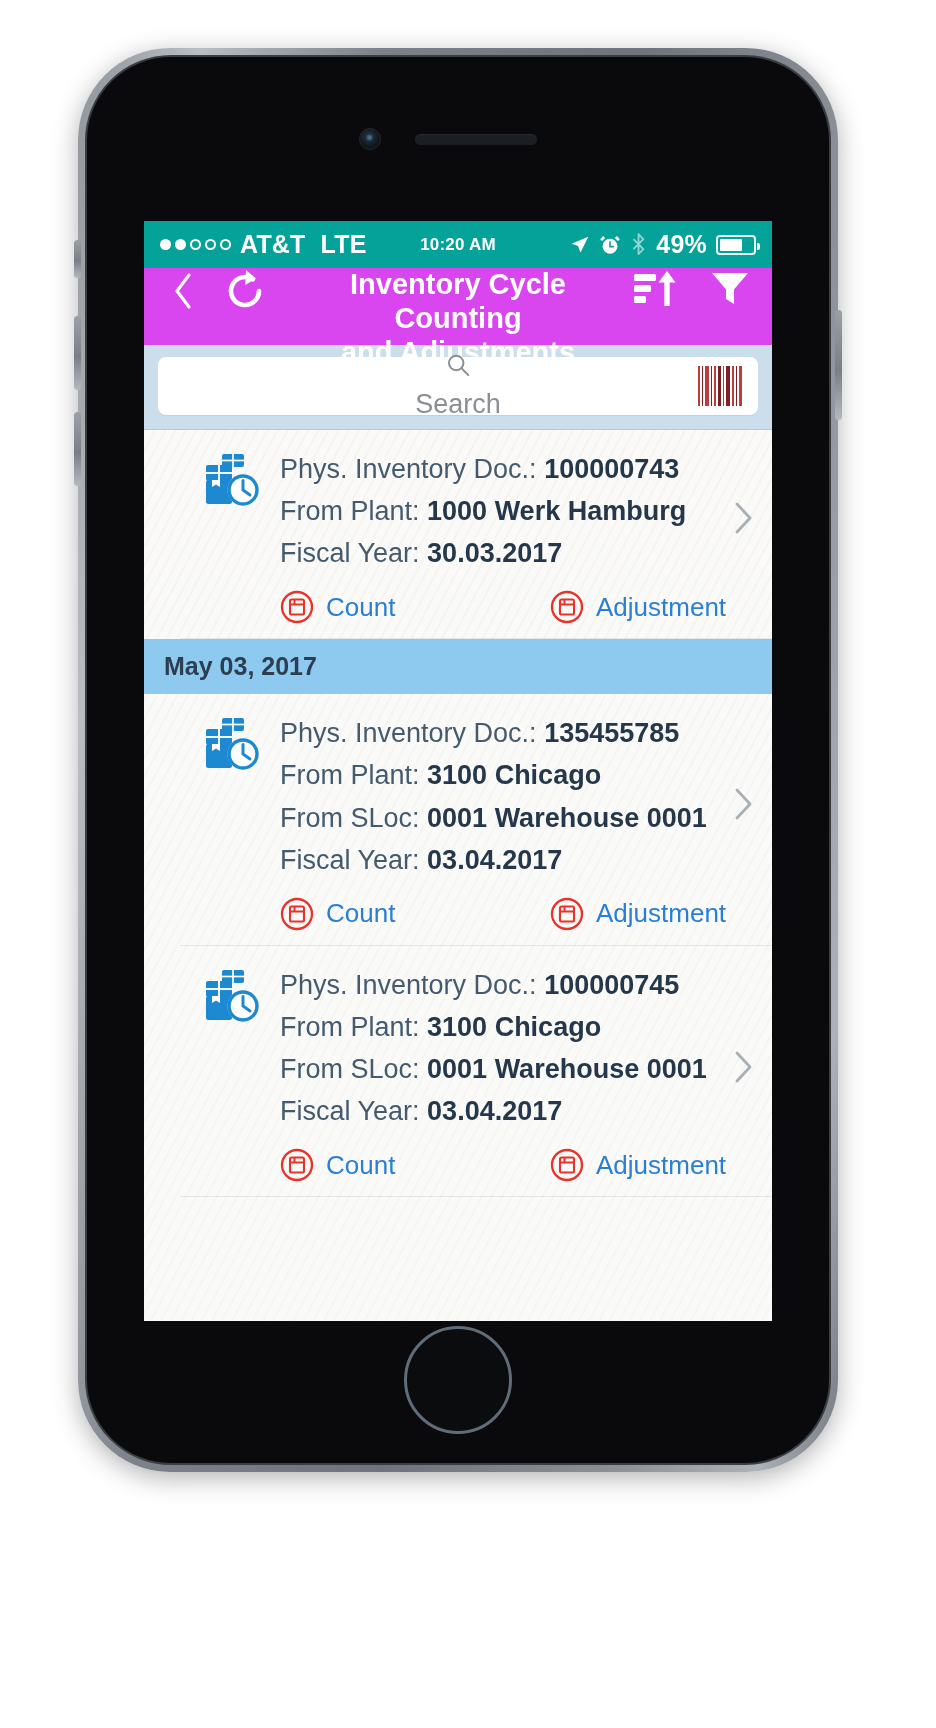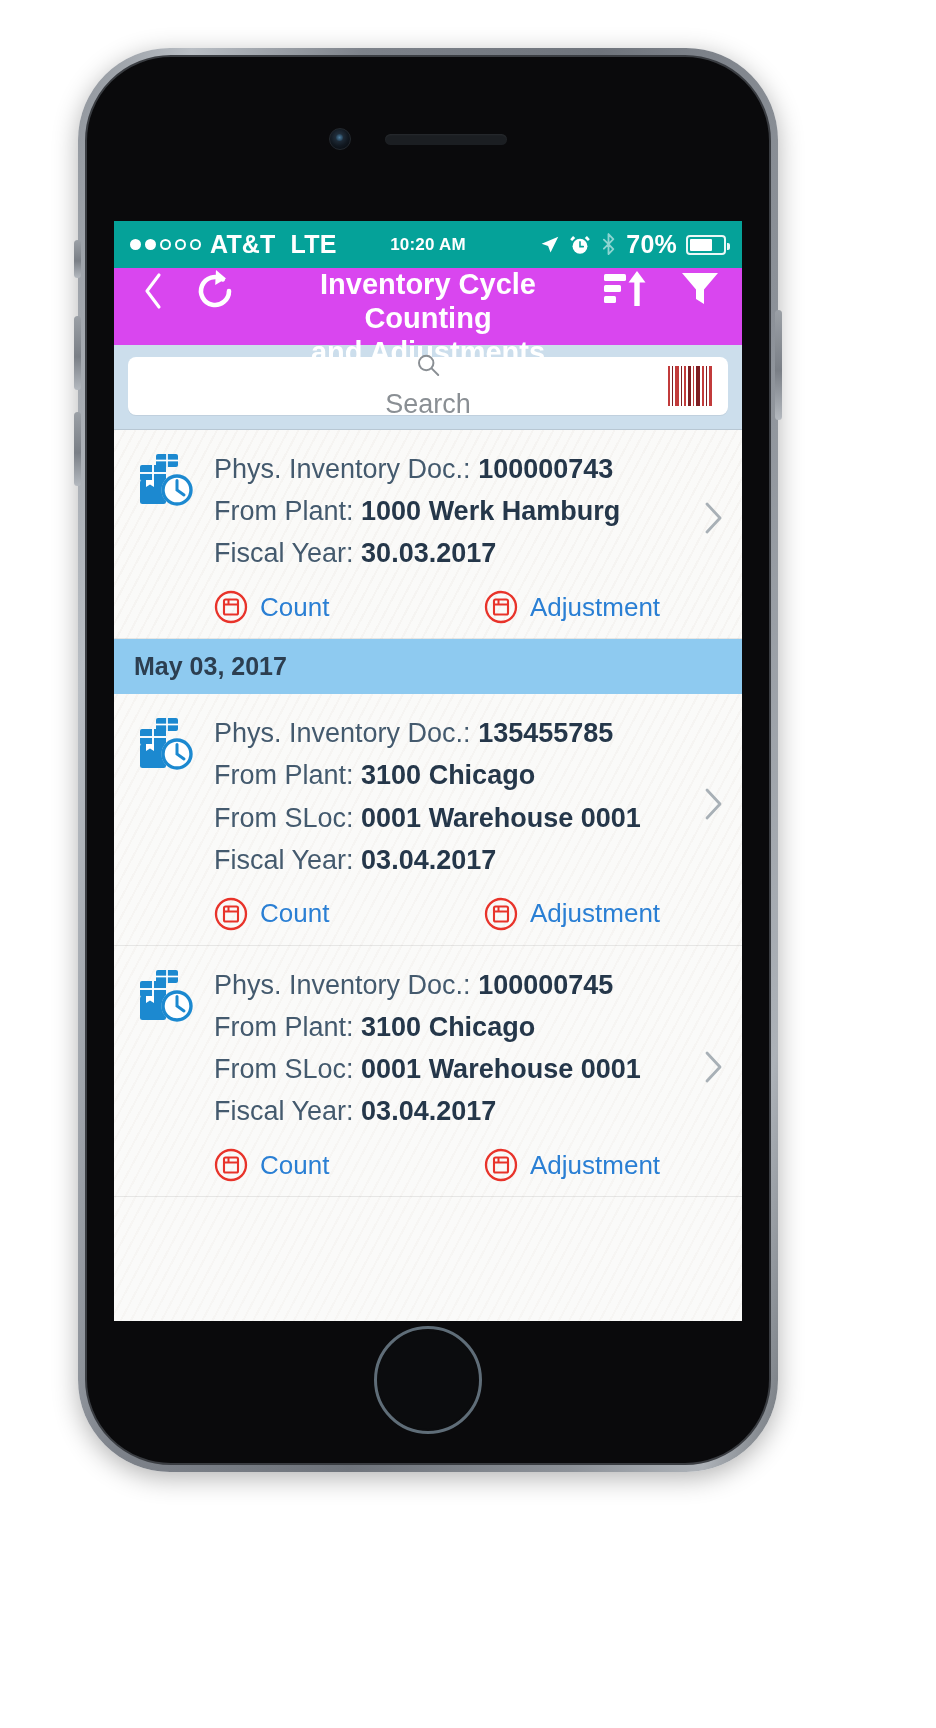--- a/index.html
+++ b/index.html
@@ -12,21 +12,21 @@
   .stage {
     position: relative;
     width: 936px; height: 1728px;
     background: #ffffff;
   }
 
   
   .phone {
     position: absolute;
     left: 78px; top: 48px;
-    width: 700px; height: 1424px;
+    width: 760px; height: 1424px;
     border-radius: 92px;
     background: linear-gradient(100deg,#8f949b 0%, #b9bec4 12%, #7d828a 30%, #6f747c 55%, #8c9198 78%, #adb2b8 92%, #74797f 100%);
     box-shadow: 0 6px 26px rgba(0,0,0,.30);
   }
   .phone-inner {
     position: absolute;
     left: 7px; top: 7px; right: 7px; bottom: 7px;
     border-radius: 86px;
     background: #0a0a0c;
     border: 2px solid #3a3d42;
@@ -199,20 +199,21 @@
     background: #8ecaf0;
     color: #2c3e50;
     font-size: 25px; font-weight: bold;
     padding: 13px 20px;
   }
   .row {
     display: flex;
     padding: 18px 12px 14px 22px;
     position: relative;
     border-bottom: 1px solid rgba(0,0,0,.08);
+    margin-left: 36px;
   }
   .row-icon {
     flex: 0 0 auto; width: 78px;
     padding-top: 4px;
     display: flex; justify-content: flex-start;
   }
   .row-body { flex: 1 1 auto; min-width: 0; padding-right: 10px; }
   .field {
     font-size: 27px;
     color: #2e4255;
@@ -278,21 +279,21 @@
           </svg>
           <svg class="icon-alarm" viewBox="0 0 24 24">
             <circle cx="12" cy="13.4" r="8.1" fill="#ffffff"></circle>
             <path d="M4.4 2.2 L1.3 5.6 L3.4 7.6 L6.8 4.4 Z" fill="#ffffff"></path>
             <path d="M19.6 2.2 L22.7 5.6 L20.6 7.6 L17.2 4.4 Z" fill="#ffffff"></path>
             <path d="M12 8.6 v5.2 h3.6" stroke="#05a299" stroke-width="1.7" fill="none" stroke-linecap="round"></path>
           </svg>
           <svg class="icon-bt" viewBox="0 0 16 24">
             <path d="M8 1.2 L13 6.4 L8 11.6 L8 1.2 M8 11.6 L13 16.8 L8 22 L8 11.6 M8 11.6 L3.2 7 M8 11.6 L3.2 16.4" stroke="#ffffff" stroke-width="1.9" fill="none" stroke-linejoin="round" stroke-linecap="round"></path>
           </svg>
-          <span class="sb-batt-txt">70%</span>
+          <span class="sb-batt-txt">49%</span>
           <div class="batt">
             <div class="batt-fill"></div>
           </div>
         </div>
       </div>
 
       <div class="navbar">
         <div class="nav-back">
           <svg viewBox="0 0 24 40" width="24" height="40">
             <path d="M18 4 L6 20 L18 36" stroke="#ffffff" stroke-width="3.1" fill="none" stroke-linecap="round" stroke-linejoin="round"></path>

